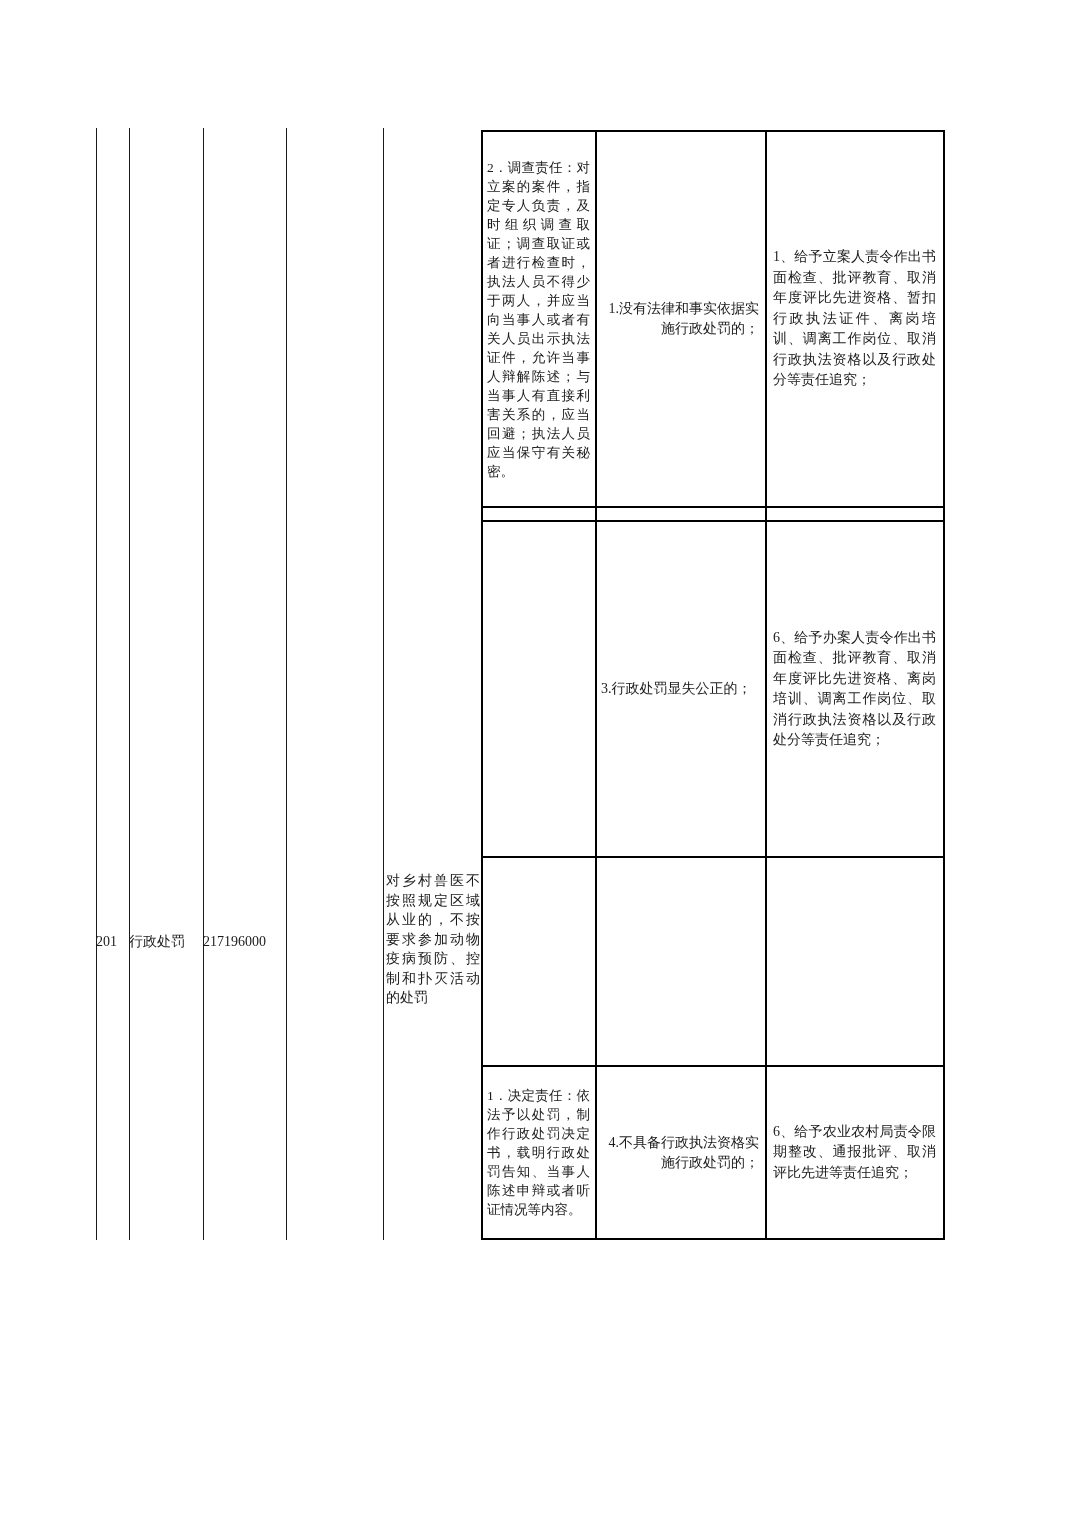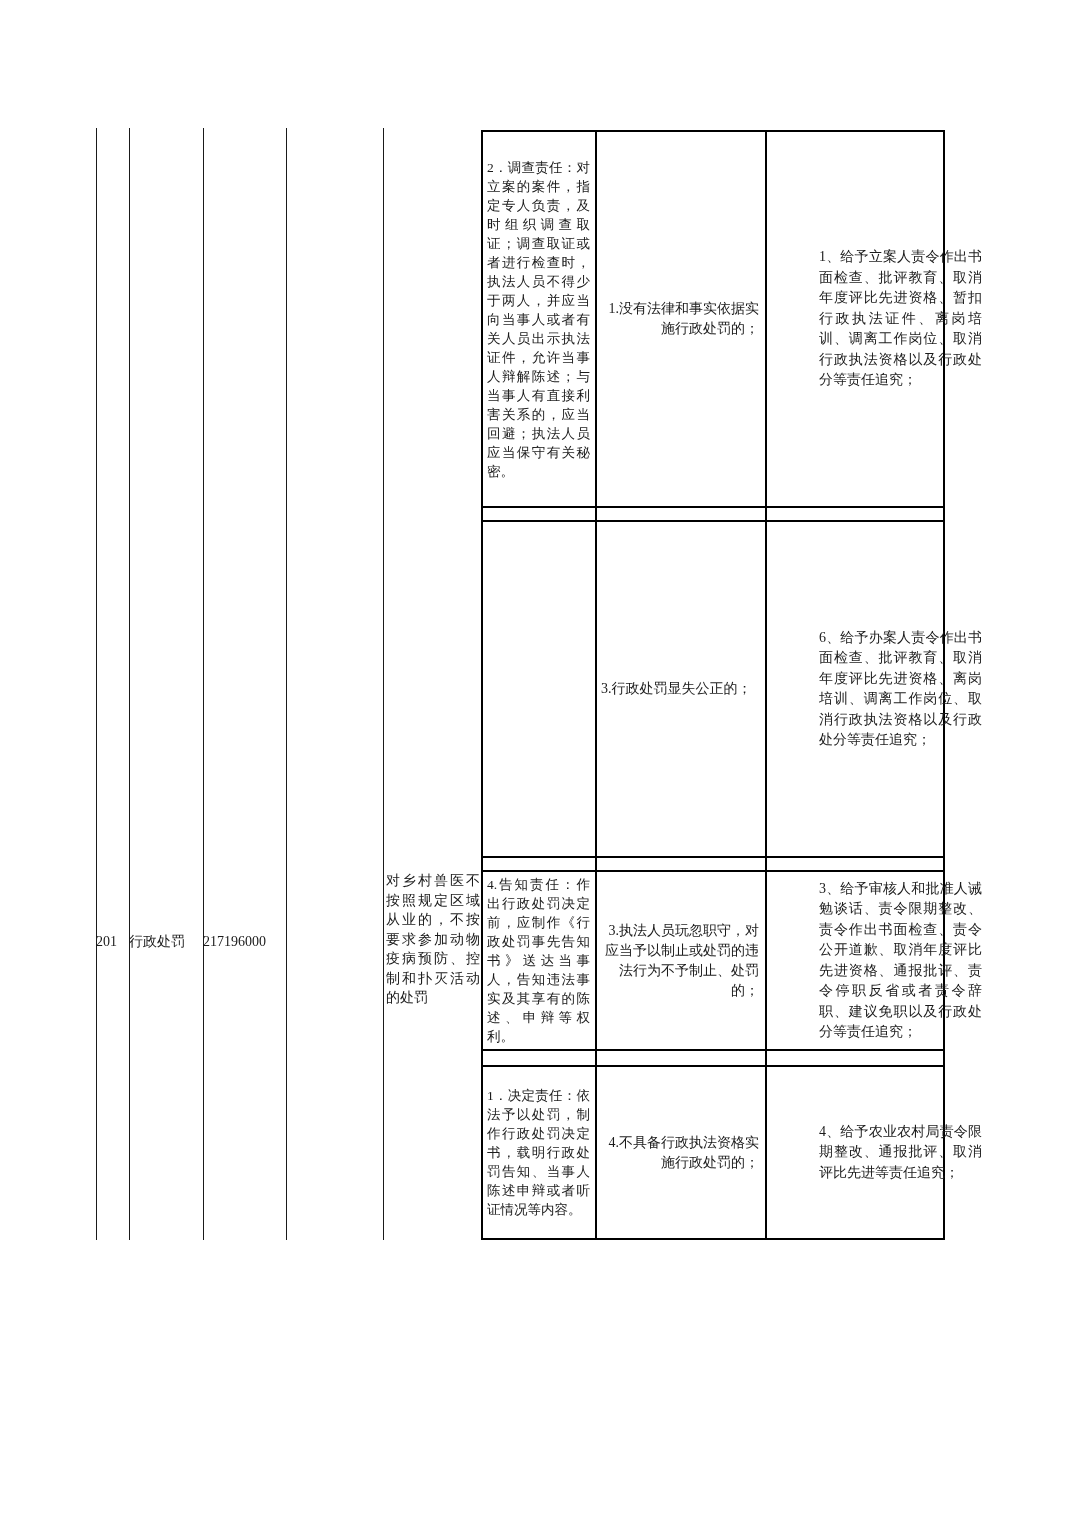--- a/index.html
+++ b/index.html
@@ -79,21 +79,20 @@
     font-size: 14px;
     line-height: 20px;
     text-align: right;
   }
   .cC {
     left: 292px;
     width: 163px;
     font-size: 14px;
     line-height: 20.5px;
     text-align: justify;
-    margin-left: 46px;
   }
 </style>
 </head>
 <body>
 
 <div class="page">
 
   <div class="vrule" style="left:96px"></div>
   <div class="vrule" style="left:129px"></div>
   <div class="vrule" style="left:203px"></div>
@@ -116,26 +115,21 @@
       <div class="tcell cA">2．调查责任：对立案的案件，指定专人负责，及时组织调查取证；调查取证或者进行检查时，执法人员不得少于两人，并应当向当事人或者有关人员出示执法证件，允许当事人辩解陈述；与当事人有直接利害关系的，应当回避；执法人员应当保守有关秘密。</div>
       <div class="tcell cB">1.没有法律和事实依据实施行政处罚的；</div>
       <div class="tcell cC">1、给予立案人责令作出书面检查、批评教育、取消年度评比先进资格、暂扣行政执法证件、离岗培训、调离工作岗位、取消行政执法资格以及行政处分等责任追究；</div>
     </div>
 
     <div class="trow" style="top:390px; height:338px">
       <div class="tcell cB">3.行政处罚显失公正的；</div>
       <div class="tcell cC">6、给予办案人责令作出书面检查、批评教育、取消年度评比先进资格、离岗培训、调离工作岗位、取消行政执法资格以及行政处分等责任追究；</div>
     </div>
 
-    <div class="trow" style="top:740px; height:181px">
-      <div class="tcell cA">4.告知责任：作出行政处罚决定前，应制作《行政处罚事先告知书》送达当事人，告知违法事实及其享有的陈述、申辩等权利。</div>
-      <div class="tcell cB">3.执法人员玩忽职守，对应当予以制止或处罚的违法行为不予制止、处罚的；</div>
-      <div class="tcell cC">3、给予审核人和批准人诫勉谈话、责令限期整改、责令作出书面检查、责令公开道歉、取消年度评比先进资格、通报批评、责令停职反省或者责令辞职、建议免职以及行政处分等责任追究；</div>
-    </div>
 
     <div class="trow" style="top:935px; height:175px">
       <div class="tcell cA">1．决定责任：依法予以处罚，制作行政处罚决定书，载明行政处罚告知、当事人陈述申辩或者听证情况等内容。</div>
       <div class="tcell cB">4.不具备行政执法资格实施行政处罚的；</div>
-      <div class="tcell cC">4、给予农业农村局责令限期整改、通报批评、取消评比先进等责任追究；</div>
+      <div class="tcell cC">6、给予农业农村局责令限期整改、通报批评、取消评比先进等责任追究；</div>
     </div>
 
   </div>
 </div>
 
 </body></html>

